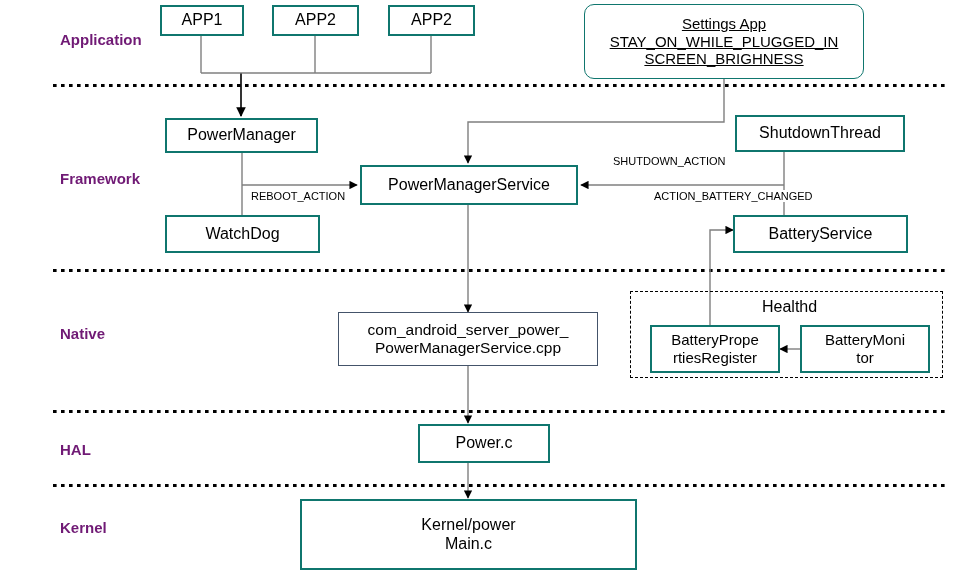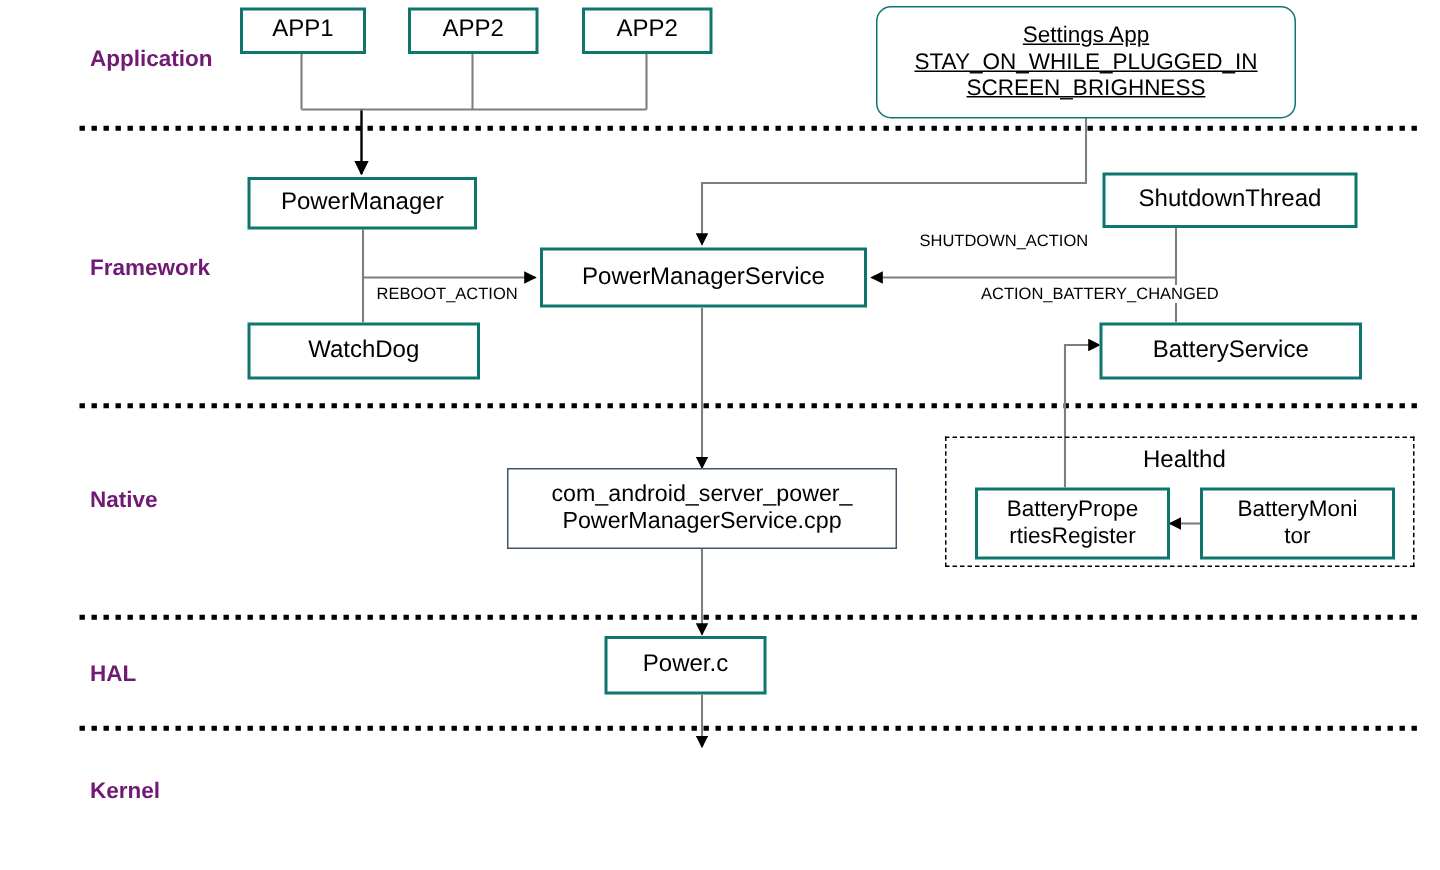--- a/index.html
+++ b/index.html
@@ -197,18 +197,22 @@
 
   <div class="node multiline" style="left:650px; top:325px; width:130px; height:48px; font-size:15px;">
     <span>BatteryPrope</span>
     <span>rtiesRegister</span>
   </div>
   <div class="node multiline" style="left:800px; top:325px; width:130px; height:48px; font-size:15px;">
     <span>BatteryMoni</span>
     <span>tor</span>
   </div>
 
-  <div class="node" style="left:403px; top:424px; width:108px; height:39px;">
+  <div class="node" style="left:418px; top:424px; width:132px; height:39px;">
     <span>Power.c</span>
   </div>
 
+  <div class="node multiline" style="left:300px; top:499px; width:337px; height:71px;">
+    <span>Kernel/power</span>
+    <span>Main.c</span>
+  </div>
 
 </div>
 
 </body></html>

